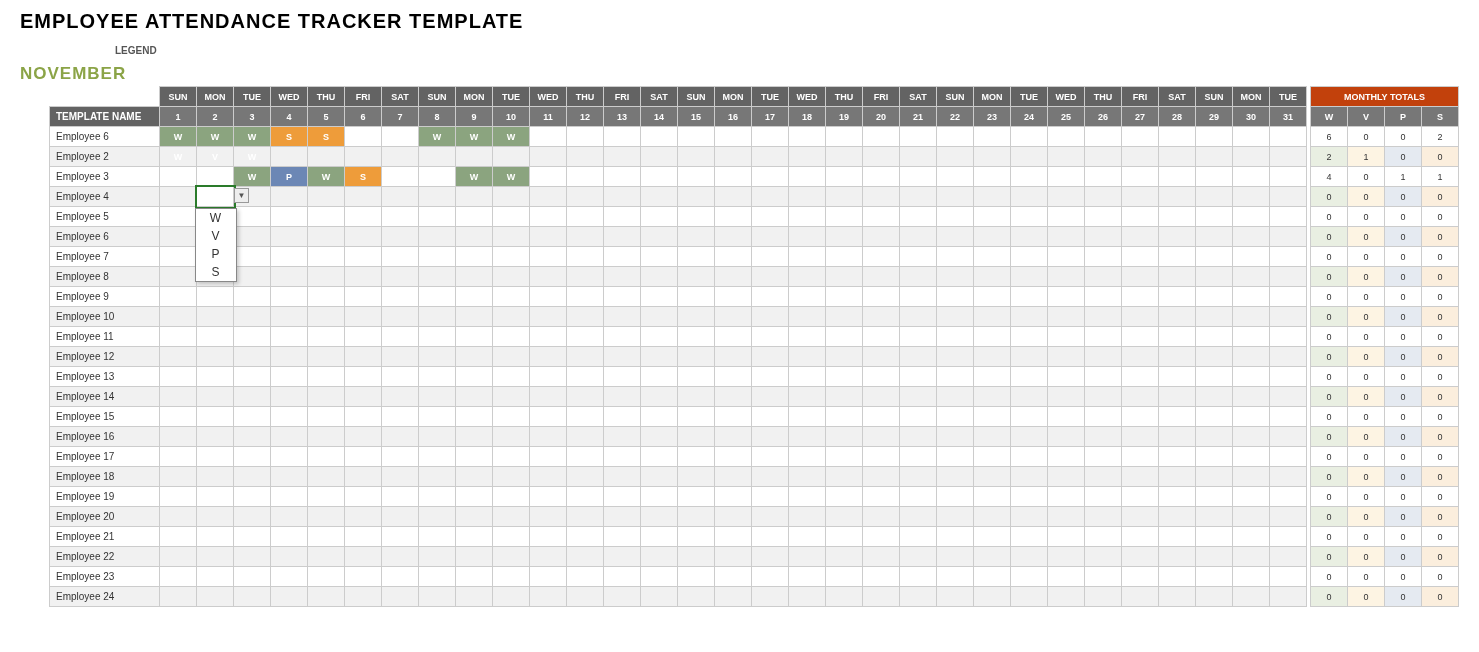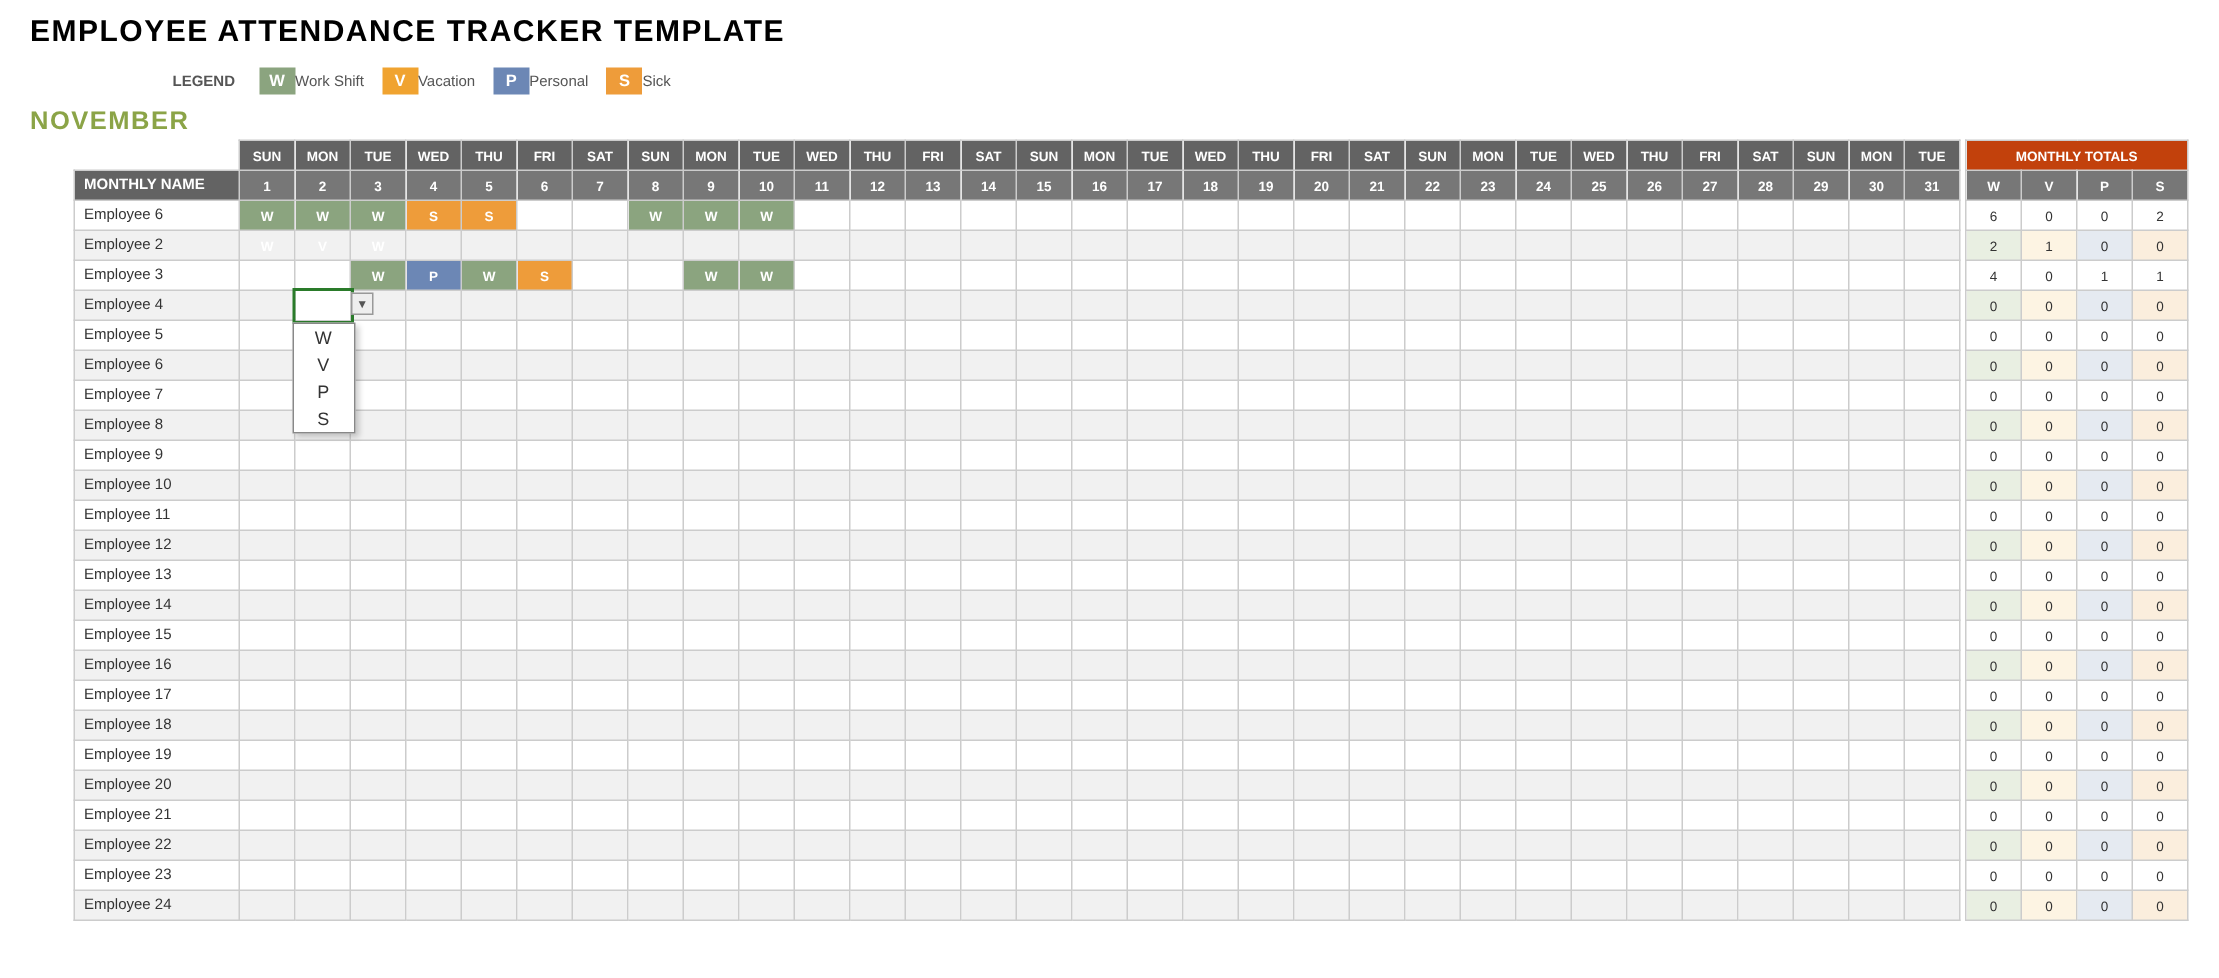--- a/index.html
+++ b/index.html
@@ -105,21 +105,20 @@
   }
   .wrap { position:relative;margin-left:29px; }
 </style>
 </head>
 <body>
 
 <div class="title">EMPLOYEE ATTENDANCE TRACKER TEMPLATE</div>
 
 <div class="legend-row">
   <span class="legend-label">LEGEND</span>
-  <span id="legend-items"><span class="leg-code c-W">W</span><span class="leg-text">Work Shift</span><span class="leg-code c-V">V</span><span class="leg-text">Vacation</span><span class="leg-code c-P">P</span><span class="leg-text">Personal</span><span class="leg-code c-S">S</span><span class="leg-text">Sick</span></span>
 </div>
 
 <div class="month">NOVEMBER</div>
 
 <div class="wrap">
 <table>
   <thead id="thead">
         <tr>
           <th class="empcol" rowspan="1" style="background: transparent; border: none;"></th>
           <th class="daycol">SUN</th>
@@ -150,21 +149,21 @@
           <th class="daycol">THU</th>
           <th class="daycol">FRI</th>
           <th class="daycol">SAT</th>
           <th class="daycol">SUN</th>
           <th class="daycol">MON</th>
           <th class="daycol">TUE</th>
           <th class="gap-col"></th>
           <th colspan="4" class="totals-hdr">MONTHLY TOTALS</th>
         </tr>
         <tr>
-          <th class="empcol">MONTHLY NAME</th>
+          <th class="empcol">TEMPLATE NAME</th>
           <th class="daycol lighter">1</th>
           <th class="daycol lighter">2</th>
           <th class="daycol lighter">3</th>
           <th class="daycol lighter">4</th>
           <th class="daycol lighter">5</th>
           <th class="daycol lighter">6</th>
           <th class="daycol lighter">7</th>
           <th class="daycol lighter">8</th>
           <th class="daycol lighter">9</th>
           <th class="daycol lighter">10</th>

